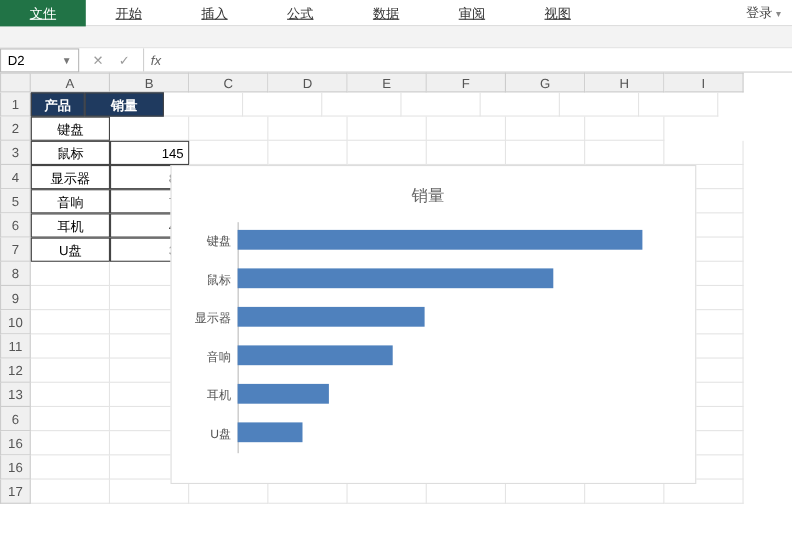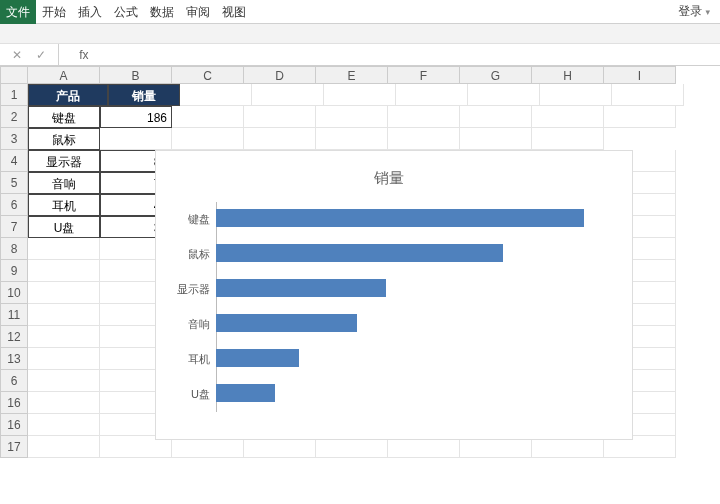--- a/index.html
+++ b/index.html
@@ -1,29 +1,29 @@
 <!DOCTYPE html>
 <html><head>
 <meta charset="utf-8">
 <style>
 * { box-sizing: border-box; margin: 0; padding: 0; }
 body { font-family: "Microsoft YaHei", Arial, sans-serif; font-size: 12px; background: #fff; width: 720px; height: 504px; overflow: hidden; position: relative; }
 
 .ribbon { height: 24px; background: #fff; display: flex; align-items: center; border-bottom: 1px solid #d0d0d0; }
-.ribbon .tab { padding: 0 6px; height: 24px; line-height: 24px; font-size: 12px; color: #333; cursor: pointer; }
+.ribbon .tab { padding: 0 27px; height: 24px; line-height: 24px; font-size: 12px; color: #333; cursor: pointer; text-decoration: underline; }
 .ribbon .tab.file { background: #217346; color: #fff; }
 .ribbon .login { margin-left: auto; padding: 0 10px; color: #444; }
 
 .strip { height: 20px; background: #f3f3f3; border-bottom: 1px solid #e0e0e0; }
 
 .fbar { height: 22px; display: flex; align-items: center; border-bottom: 1px solid #cfcfcf; background: #fff; }
 .namebox { width: 72px; height: 22px; border: 1px solid #b7b7b7; display: flex; align-items: center; padding: 0 6px; font-size: 12px; }
 .namebox .dd { margin-left: auto; color: #777; font-size: 9px; }
 .fbar .icons { display: flex; align-items: center; gap: 14px; padding: 0 12px; color: #9c9c9c; font-size: 12px; }
-.fbar .fx { color: #666; padding-left: 20px; border-left: 1px solid #d0d0d0; height: 100%; display: flex; align-items: center; }
+.fbar .fx { font-style: italic; color: #666; padding-left: 6px; border-left: 1px solid #d0d0d0; height: 100%; display: flex; align-items: center; }
 
 .grid { position: relative; }
 .corner { position: absolute; left: 0; top: 0; width: 28px; height: 18px; border: 1px solid #ccc; background: #f0f0f0; }
 .colhdrs { display: flex; margin-left: 28px; }
 .colhdr { height: 18px; border: 1px solid #ccc; border-left: none; background: #f0f0f0; text-align: center; line-height: 18px; color: #555; }
 .rows { }
 .row { display: flex; height: 22px; }
 .rowhdr { width: 28px; border: 1px solid #ccc; border-top: none; background: #f0f0f0; text-align: center; line-height: 22px; color: #555; }
 .cell { border: 1px solid #e4e4e4; border-top: none; border-left: none; line-height: 22px; padding: 0 4px; overflow: hidden; white-space: nowrap; }
 
@@ -53,20 +53,24 @@
     <div class="tab">审阅</div>
     <div class="tab">视图</div>
     <div class="login">
     <span>登录</span>
     <span style="font-size:9px;color:#888;"> ▾</span>
   </div>
 </div>
 <div class="strip"></div>
 
 <div class="fbar">
+  <div class="namebox">
+    <span>D2</span>
+    <span class="dd">▼</span>
+  </div>
   <div class="icons">
     <span>✕</span>
     <span>✓</span>
   </div>
   <div class="fx">fx</div>
 </div>
 
 <div class="grid">
   <div class="corner"></div>
   <div class="colhdrs" id="colhdrs">
@@ -76,45 +80,45 @@
       <div class="colhdr" style="width: 72px;">D</div>
       <div class="colhdr" style="width: 72px;">E</div>
       <div class="colhdr" style="width: 72px;">F</div>
       <div class="colhdr" style="width: 72px;">G</div>
       <div class="colhdr" style="width: 72px;">H</div>
       <div class="colhdr" style="width: 72px;">I</div>
     </div>
   <div class="rows" id="rows">
       <div class="row">
         <div class="rowhdr">1</div>
-        <div class="cell dhdr dcell" style="width: 80px;">产品</div>
+        <div class="cell dhdr dcell" style="width: 49px;">产品</div>
         <div class="cell dhdr dcell" style="width: 72px;">销量</div>
         <div class="cell" style="width: 72px;"></div>
         <div class="cell" style="width: 72px;"></div>
         <div class="cell" style="width: 72px;"></div>
         <div class="cell" style="width: 72px;"></div>
         <div class="cell" style="width: 72px;"></div>
         <div class="cell" style="width: 72px;"></div>
         <div class="cell" style="width: 72px;"></div>
       </div>
       <div class="row">
         <div class="rowhdr">2</div>
         <div class="cell dcell" style="width: 72px;">键盘</div>
-        <div class="cell dcell dnum" style="width: 72px;">186</div>
         <div class="cell" style="width: 72px;"></div>
         <div class="cell" style="width: 72px;"></div>
         <div class="cell" style="width: 72px;"></div>
         <div class="cell" style="width: 72px;"></div>
         <div class="cell" style="width: 72px;"></div>
         <div class="cell" style="width: 72px;"></div>
         <div class="cell" style="width: 72px;"></div>
       </div>
       <div class="row">
         <div class="rowhdr">3</div>
         <div class="cell dcell" style="width: 72px;">鼠标</div>
+        <div class="cell dcell dnum" style="width: 72px;">145</div>
         <div class="cell" style="width: 72px;"></div>
         <div class="cell" style="width: 72px;"></div>
         <div class="cell" style="width: 72px;"></div>
         <div class="cell" style="width: 72px;"></div>
         <div class="cell" style="width: 72px;"></div>
         <div class="cell" style="width: 72px;"></div>
         <div class="cell" style="width: 72px;"></div>
       </div>
       <div class="row">
         <div class="rowhdr">4</div>

